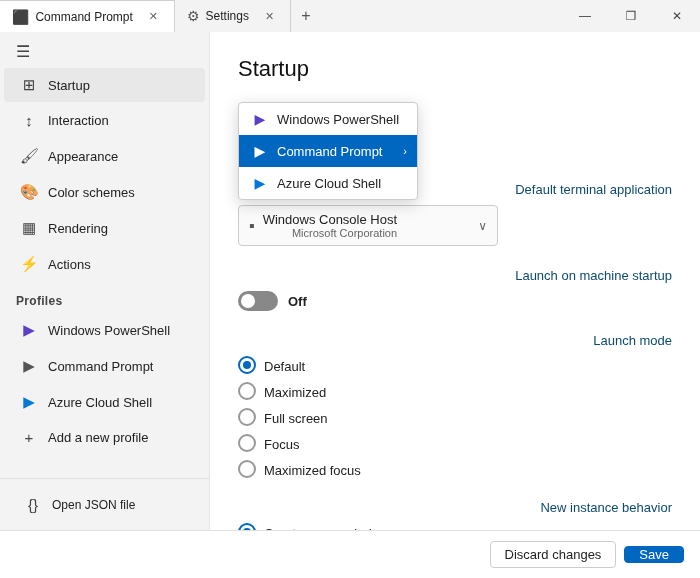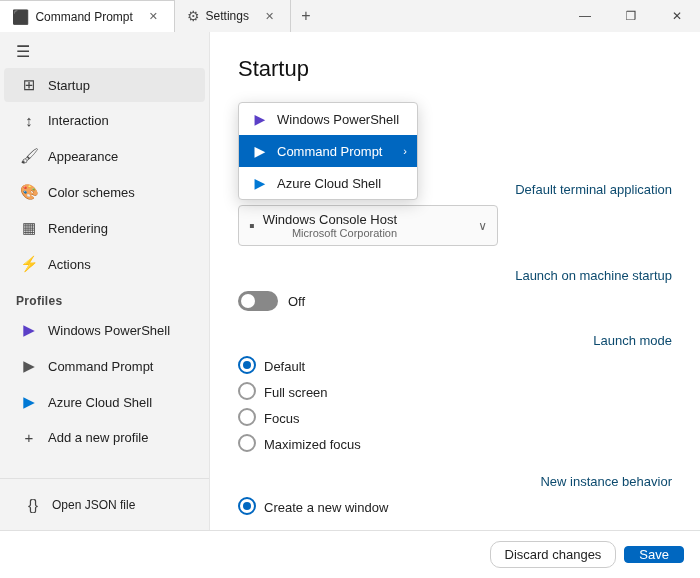--- a/index.html
+++ b/index.html
@@ -96,21 +96,21 @@
       border: 1px solid #ccc; border-radius: 4px; padding: 6px 10px;
       width: 260px; cursor: pointer; background: #fafafa; position: relative;
     }
     .select-box-left { display: flex; align-items: center; gap: 8px; }
     .select-box-icon { font-size: 16px; color: #555; }
     .select-box-text { font-size: 13px; color: #222; }
     .select-box-sub { font-size: 11px; color: #666; text-align: right; }
     .select-box-chevron { color: #666; font-size: 12px; }
 
     
-    .toggle-row { display: flex; align-items: center; gap: 10px; }
+    .toggle-row { display: flex; align-items: center; gap: 10px; font-weight: bold; }
     .toggle {
       width: 40px; height: 20px; background: #888; border-radius: 10px;
       position: relative; cursor: pointer; transition: background 0.2s;
     }
     .toggle.off { background: #888; }
     .toggle-knob {
       width: 14px; height: 14px; background: white; border-radius: 50%;
       position: absolute; top: 3px; transition: left 0.2s;
     }
     .toggle.off .toggle-knob { left: 3px; }
@@ -135,21 +135,21 @@
       white-space: nowrap;
     }
 
     
     .bottom-bar {
       background: #ffffff; border-top: 1px solid #e0e0e0;
       display: flex; align-items: center; justify-content: flex-end;
       padding: 10px 16px; gap: 8px; flex-shrink: 0;
     }
     .btn-discard {
-      padding: 5px 14px; border: 1px solid #ccc; border-radius: 10px;
+      padding: 5px 14px; border: 1px solid #ccc; border-radius: 4px;
       background: white; cursor: pointer; font-size: 13px; color: #222;
     }
     .btn-save {
       padding: 0 14px; border: 1px solid #0067c0; border-radius: 4px;
       background: #0067c0; cursor: pointer; font-size: 13px; color: white;
     }
 
     
     .content::-webkit-scrollbar { width: 6px; }
     .content::-webkit-scrollbar-track { background: transparent; }
@@ -289,20 +289,24 @@
       <div class="setting-label">Launch mode</div>
       <div class="radio-group">
         <div class="radio-row">
           <div class="radio-circle checked">
             <div class="radio-dot"></div>
           </div>
           <span class="radio-text">Default</span>
         </div>
         <div class="radio-row">
           <div class="radio-circle"></div>
+          <span class="radio-text">Maximized</span>
+        </div>
+        <div class="radio-row">
+          <div class="radio-circle"></div>
           <span class="radio-text">Full screen</span>
         </div>
         <div class="radio-row">
           <div class="radio-circle"></div>
           <span class="radio-text">Focus</span>
         </div>
         <div class="radio-row">
           <div class="radio-circle"></div>
           <span class="radio-text">Maximized focus</span>
         </div>

